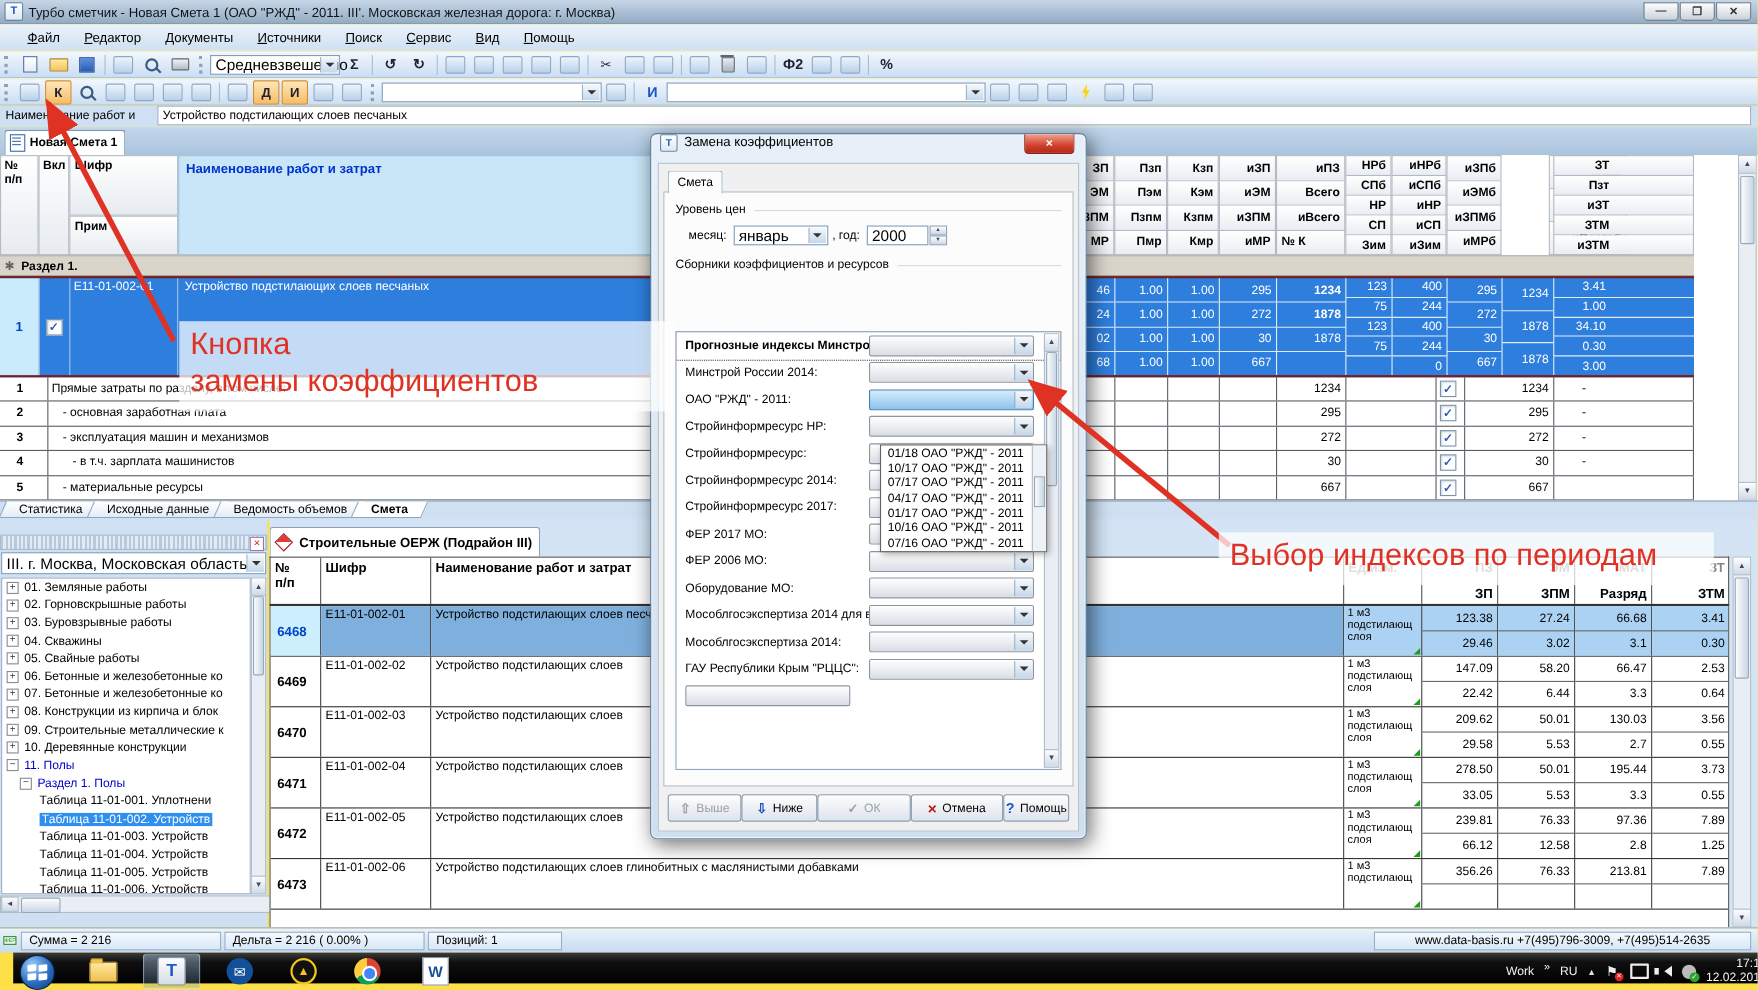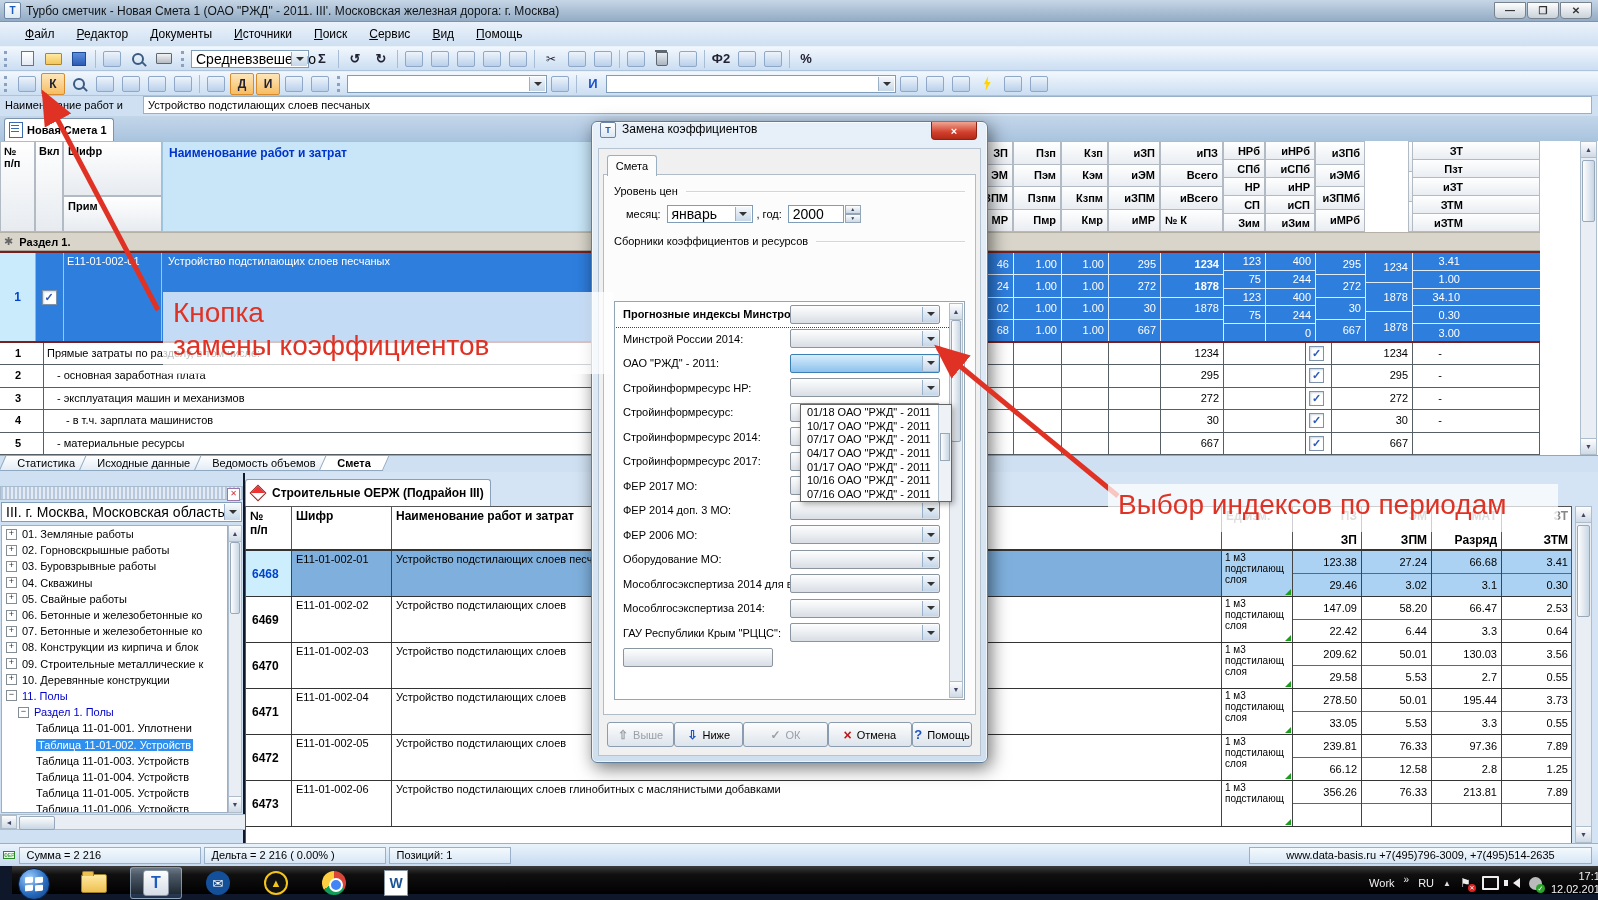--- a/index.html
+++ b/index.html
@@ -1,16 +1,16 @@
 <!DOCTYPE html>
 <html><head>
 <meta charset="utf-8">
 <style>
   html,body{margin:0;padding:0}
-  .screen{position:relative;width:1598px;height:900px;background:#0f172a;font-family:"Liberation Sans",sans-serif;font-size:11px;color:#000;overflow:hidden}
+  .screen{position:relative;width:1598px;height:900px;background:#fde047;font-family:"Liberation Sans",sans-serif;font-size:11px;color:#000;overflow:hidden}
 
   
   .titlebar{position:absolute;left:0;top:0;width:1598px;height:22px;background:linear-gradient(#c6d6e6,#93abc4);display:flex;align-items:center;padding-left:4px;box-sizing:border-box;border-bottom:1px solid #7d93ac}
   .appicon{width:15px;height:15px;background:linear-gradient(#fff,#dde8f2);border:1px solid #6d86a5;border-radius:2px;display:flex;align-items:center;justify-content:center;color:#1c5cc0;font-weight:bold;font-size:10px;margin-right:5px}
   .appicon::after{content:"Т"}
   .title-text{font-size:12px;color:#101418}
   .winbtns{position:absolute;top:2px;right:6px;display:flex}
   .wb{width:30px;height:15px;background:linear-gradient(#fdfdfd,#c9d2da);border:1px solid #77828e;border-radius:0 0 4px 4px;margin-left:1px;display:flex;align-items:center;justify-content:center;font-size:10px;color:#333;font-weight:bold}
 
   
@@ -1064,28 +1064,20 @@
             </div>
               <div class="drow">
               <span class="dlab">ФЕР 2017 МО:</span>
               <span class="dcombo">
                   <span class="ca">
                     <i></i>
                   </span>
                 </span>
             </div>
               <div class="drow">
-              <span class="dlab">ФЕР 2014 доп. 3 МО:</span>
-              <span class="dcombo">
-                  <span class="ca">
-                    <i></i>
-                  </span>
-                </span>
-            </div>
-              <div class="drow">
               <span class="dlab">ФЕР 2006 МО:</span>
               <span class="dcombo">
                   <span class="ca">
                     <i></i>
                   </span>
                 </span>
             </div>
               <div class="drow">
               <span class="dlab">Оборудование МО:</span>
               <span class="dcombo">

